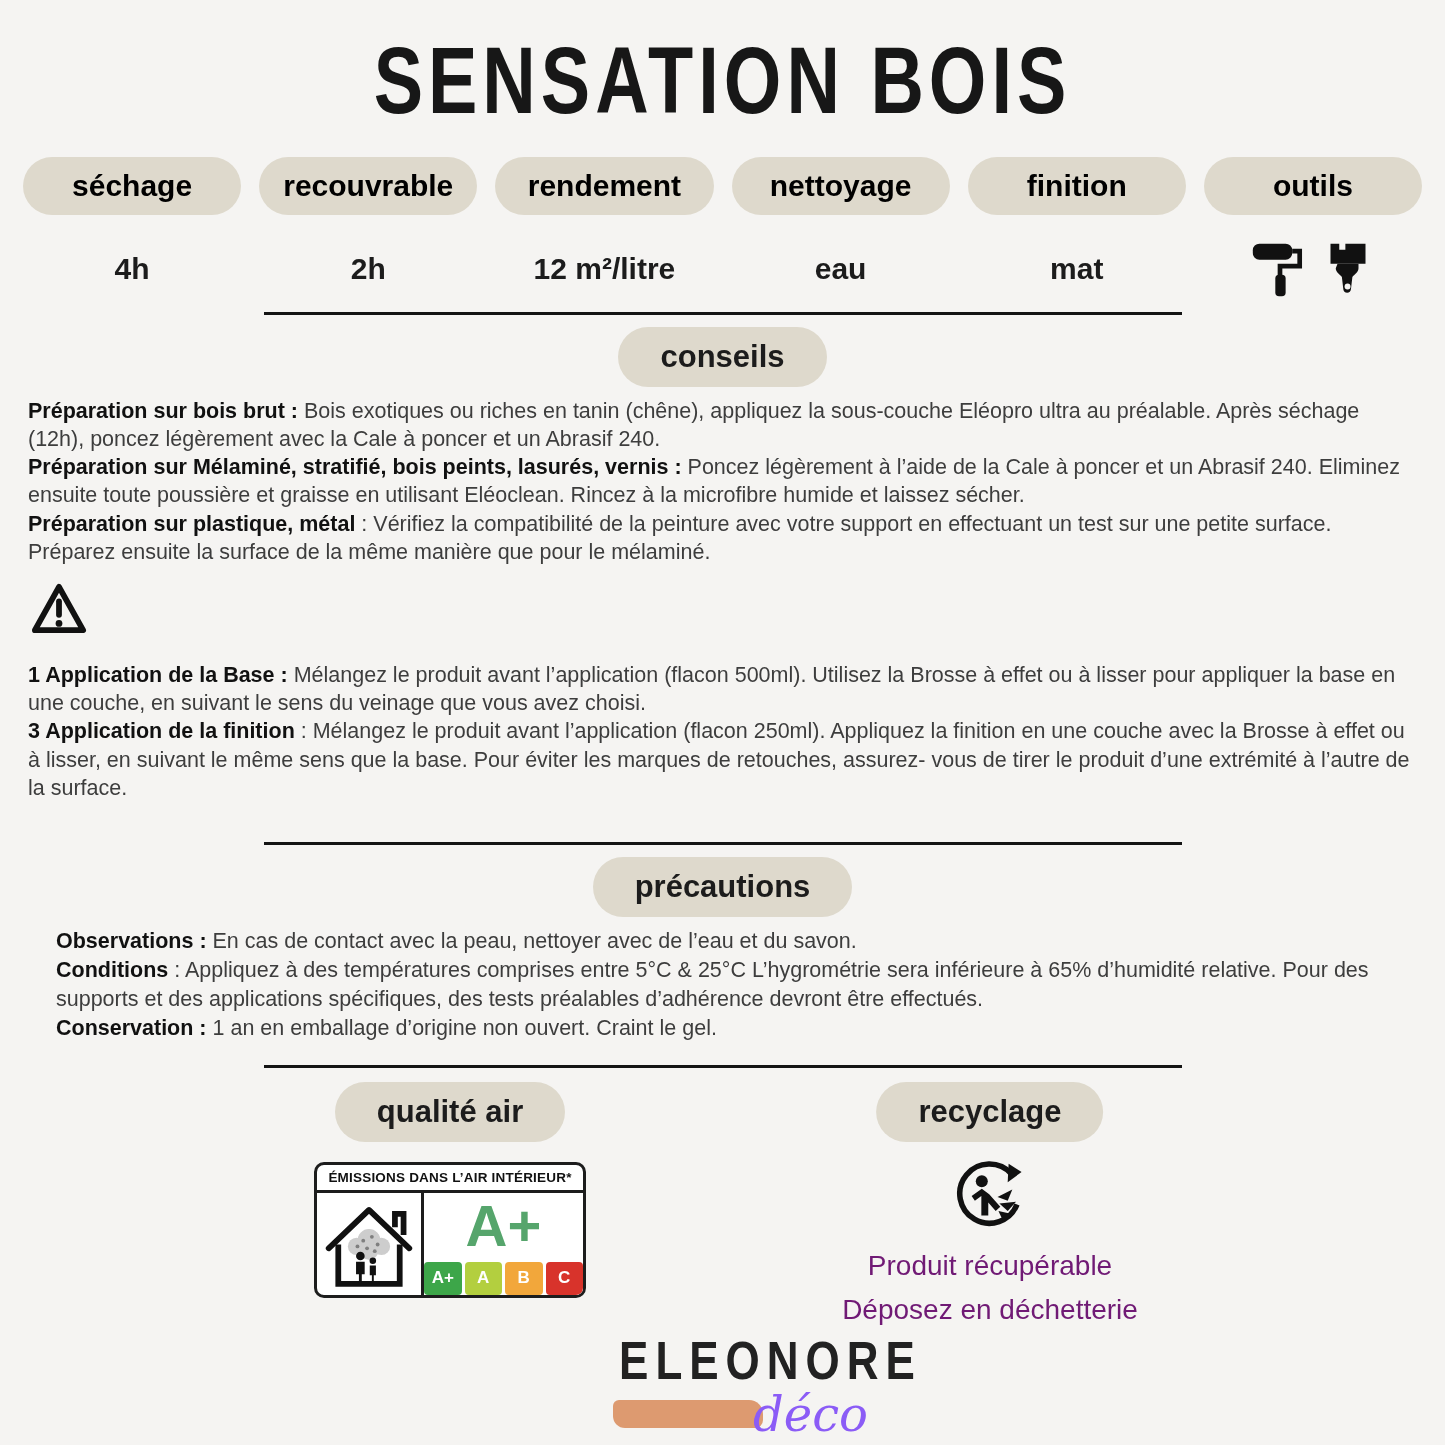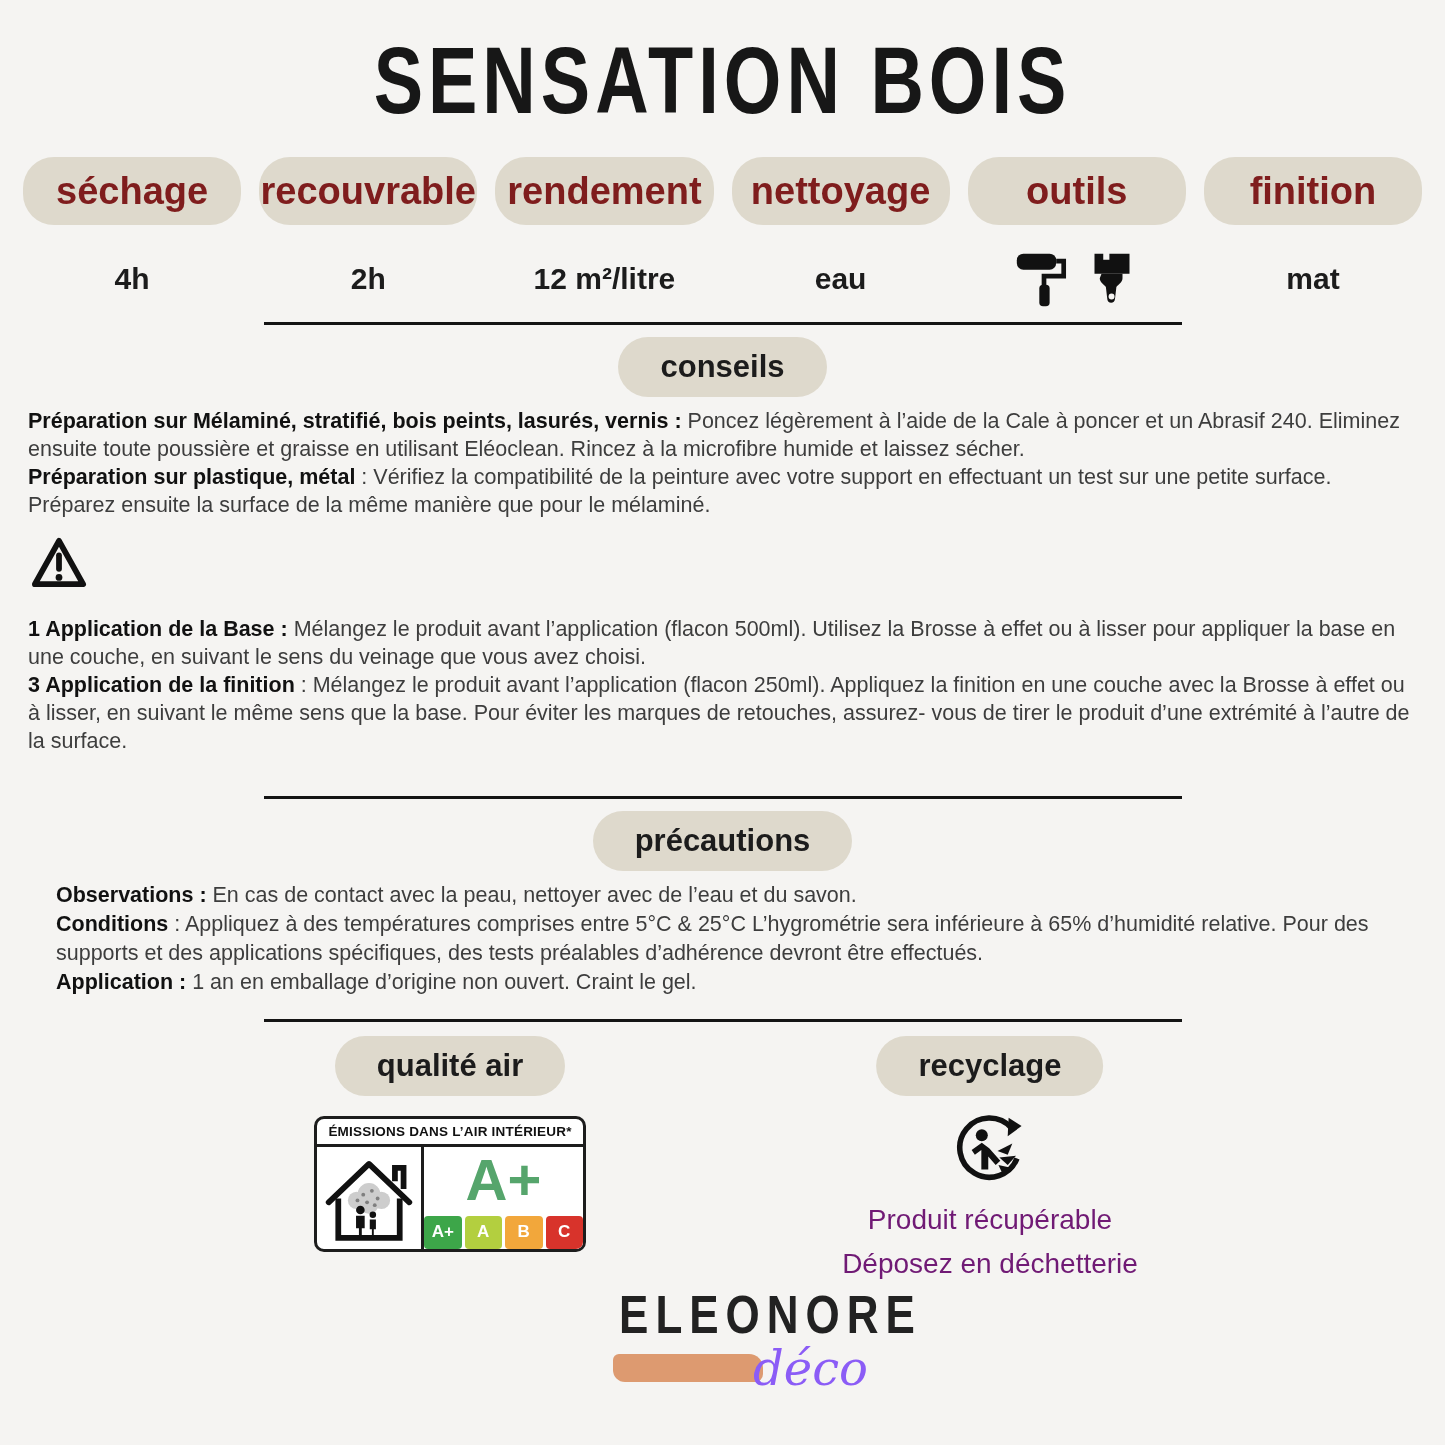--- a/index.html
+++ b/index.html
@@ -4,22 +4,22 @@
 <style>
   html,body{margin:0;padding:0;background:#f5f4f2;}
   .page{position:relative;width:1445px;height:1445px;background:#f5f4f2;overflow:hidden;
         font-family:"Liberation Sans", sans-serif;color:#3d3d3d;}
   
   .title{margin:26px 0 0;text-align:center;font-size:74px;font-weight:800;letter-spacing:5px;
          color:#171717;transform:scaleY(1.28);transform-origin:center top;}
   
   .specs-row{margin:46px 14px 0;display:flex;}
   .spec{flex:1;margin:0 9px;display:flex;flex-direction:column;align-items:center;}
-  .spec-pill{align-self:stretch;background:#ded9cc;border-radius:31px;height:68px;display:flex;
-             align-items:center;justify-content:center;font-size:38px;font-weight:bold;color:#7f1d1d;}
+  .spec-pill{align-self:stretch;background:#ded9cc;border-radius:31px;height:58px;display:flex;
+             align-items:center;justify-content:center;font-size:30px;font-weight:bold;color:#000000;}
   .spec-value{margin-top:22px;min-height:64px;display:flex;align-items:center;justify-content:center;
               gap:10px;font-size:30px;font-weight:bold;color:#1c1c1c;}
   
   .rule{height:0;border:none;border-top:3px solid #141414;width:918px;margin:4px auto 0;}
   .rule.r2{margin-top:40px;}
   .rule.r3{margin-top:22px;}
   
   .section-pill{margin:12px auto 10px;height:60px;padding:0 42px;display:flex;align-items:center;
                 justify-content:center;font-size:31px;font-weight:bold;color:#1c1c1c;
                 background:#ded9cc;border-radius:30px;width:max-content;}
@@ -75,49 +75,50 @@
     </div>
     <div class="spec">
       <div class="spec-pill">rendement</div>
       <div class="spec-value">12 m²/litre</div>
     </div>
     <div class="spec">
       <div class="spec-pill">nettoyage</div>
       <div class="spec-value">eau</div>
     </div>
     <div class="spec">
+      <div class="spec-pill">finition</div>
+      <div class="spec-value">mat</div>
+    </div>
+    <div class="spec">
       <div class="spec-pill">outils</div>
       <div class="spec-value">
         <span>
           <svg width="60" height="62" viewBox="0 0 64 64">
               <rect x="3" y="5" width="42" height="17" rx="7" fill="#111"></rect>
               <path d="M45 13 h8 v16 H32 v10" fill="none" stroke="#111" stroke-width="5"></path>
               <rect x="27" y="38" width="11" height="23" rx="4" fill="#111"></rect>
             </svg>
         </span>
         <span>
           <svg width="56" height="64" viewBox="0 0 64 64">
               <path d="M12 3 h10 v7 h7 V3 h23 v23 H12 z" fill="#111"></path>
               <path d="M20 26 h24 v5 c0 5 -5 7 -7 10 l-1.5 13 c0 7 -9 7 -9 0 L25 41 c-2 -3 -7 -5 -7 -10 z" fill="#111"></path>
               <circle cx="31.5" cy="52" r="3.4" fill="#f5f4f2"></circle>
             </svg>
         </span>
       </div>
     </div>
-    <div class="spec">
-      <div class="spec-pill">finition</div>
-      <div class="spec-value">mat</div>
-    </div>
   </div>
 
   <hr class="rule">
 
   <div class="section-pill">conseils</div>
 
   <div class="copy">
+    <p><span class="lead">Préparation sur bois brut :</span> <span>Bois exotiques ou riches en tanin (chêne), appliquez la sous-couche Eléopro ultra au préalable. Après séchage (12h), poncez légèrement avec la Cale à poncer et un Abrasif 240.</span></p>
     <p><span class="lead">Préparation sur Mélaminé, stratifié, bois peints, lasurés, vernis :</span> <span>Poncez légèrement à l’aide de la Cale à poncer et un Abrasif 240. Eliminez ensuite toute poussière et graisse en utilisant Eléoclean. Rincez à la microfibre humide et laissez sécher.</span></p>
     <p><span class="lead">Préparation sur plastique, métal</span> <span>: Vérifiez la compatibilité de la peinture avec votre support en effectuant un test sur une petite surface. Préparez ensuite la surface de la même manière que pour le mélaminé.</span></p>
 
     <div class="warning">
       <span class="warn-icon">
         <svg width="58" height="54" viewBox="0 0 60 56">
             <path d="M30 5 L55 50 H5 Z" fill="none" stroke="#111" stroke-width="6" stroke-linejoin="round"></path>
             <line x1="30" y1="20" x2="30" y2="34" stroke="#111" stroke-width="6" stroke-linecap="round"></line>
             <circle cx="30" cy="43" r="3.5" fill="#111"></circle>
           </svg>
@@ -128,21 +129,21 @@
     <p><span class="lead">3 Application de la finition</span> <span>: Mélangez le produit avant l’application (flacon 250ml). Appliquez la finition en une couche avec la Brosse à effet ou à lisser, en suivant le même sens que la base. Pour éviter les marques de retouches, assurez- vous de tirer le produit d’une extrémité à l’autre de la surface.</span></p>
   </div>
 
   <hr class="rule r2">
 
   <div class="section-pill">précautions</div>
 
   <div class="prec">
     <p><span class="lead">Observations :</span> <span>En cas de contact avec la peau, nettoyer avec de l’eau et du savon.</span></p>
     <p><span class="lead">Conditions</span> <span>: Appliquez à des températures comprises entre 5°C &amp; 25°C L’hygrométrie sera inférieure à 65% d’humidité relative. Pour des supports et des applications spécifiques, des tests préalables d’adhérence devront être effectués.</span></p>
-    <p><span class="lead">Application :</span> <span>1 an en emballage d’origine non ouvert. Craint le gel.</span></p>
+    <p><span class="lead">Conservation :</span> <span>1 an en emballage d’origine non ouvert. Craint le gel.</span></p>
   </div>
 
   <hr class="rule r3">
 
   <div class="bottom">
 
     <div class="bcol air">
       <div class="section-pill">qualité air</div>
       <div class="air-label">
         <div class="air-header">ÉMISSIONS DANS L’AIR INTÉRIEUR*</div>

